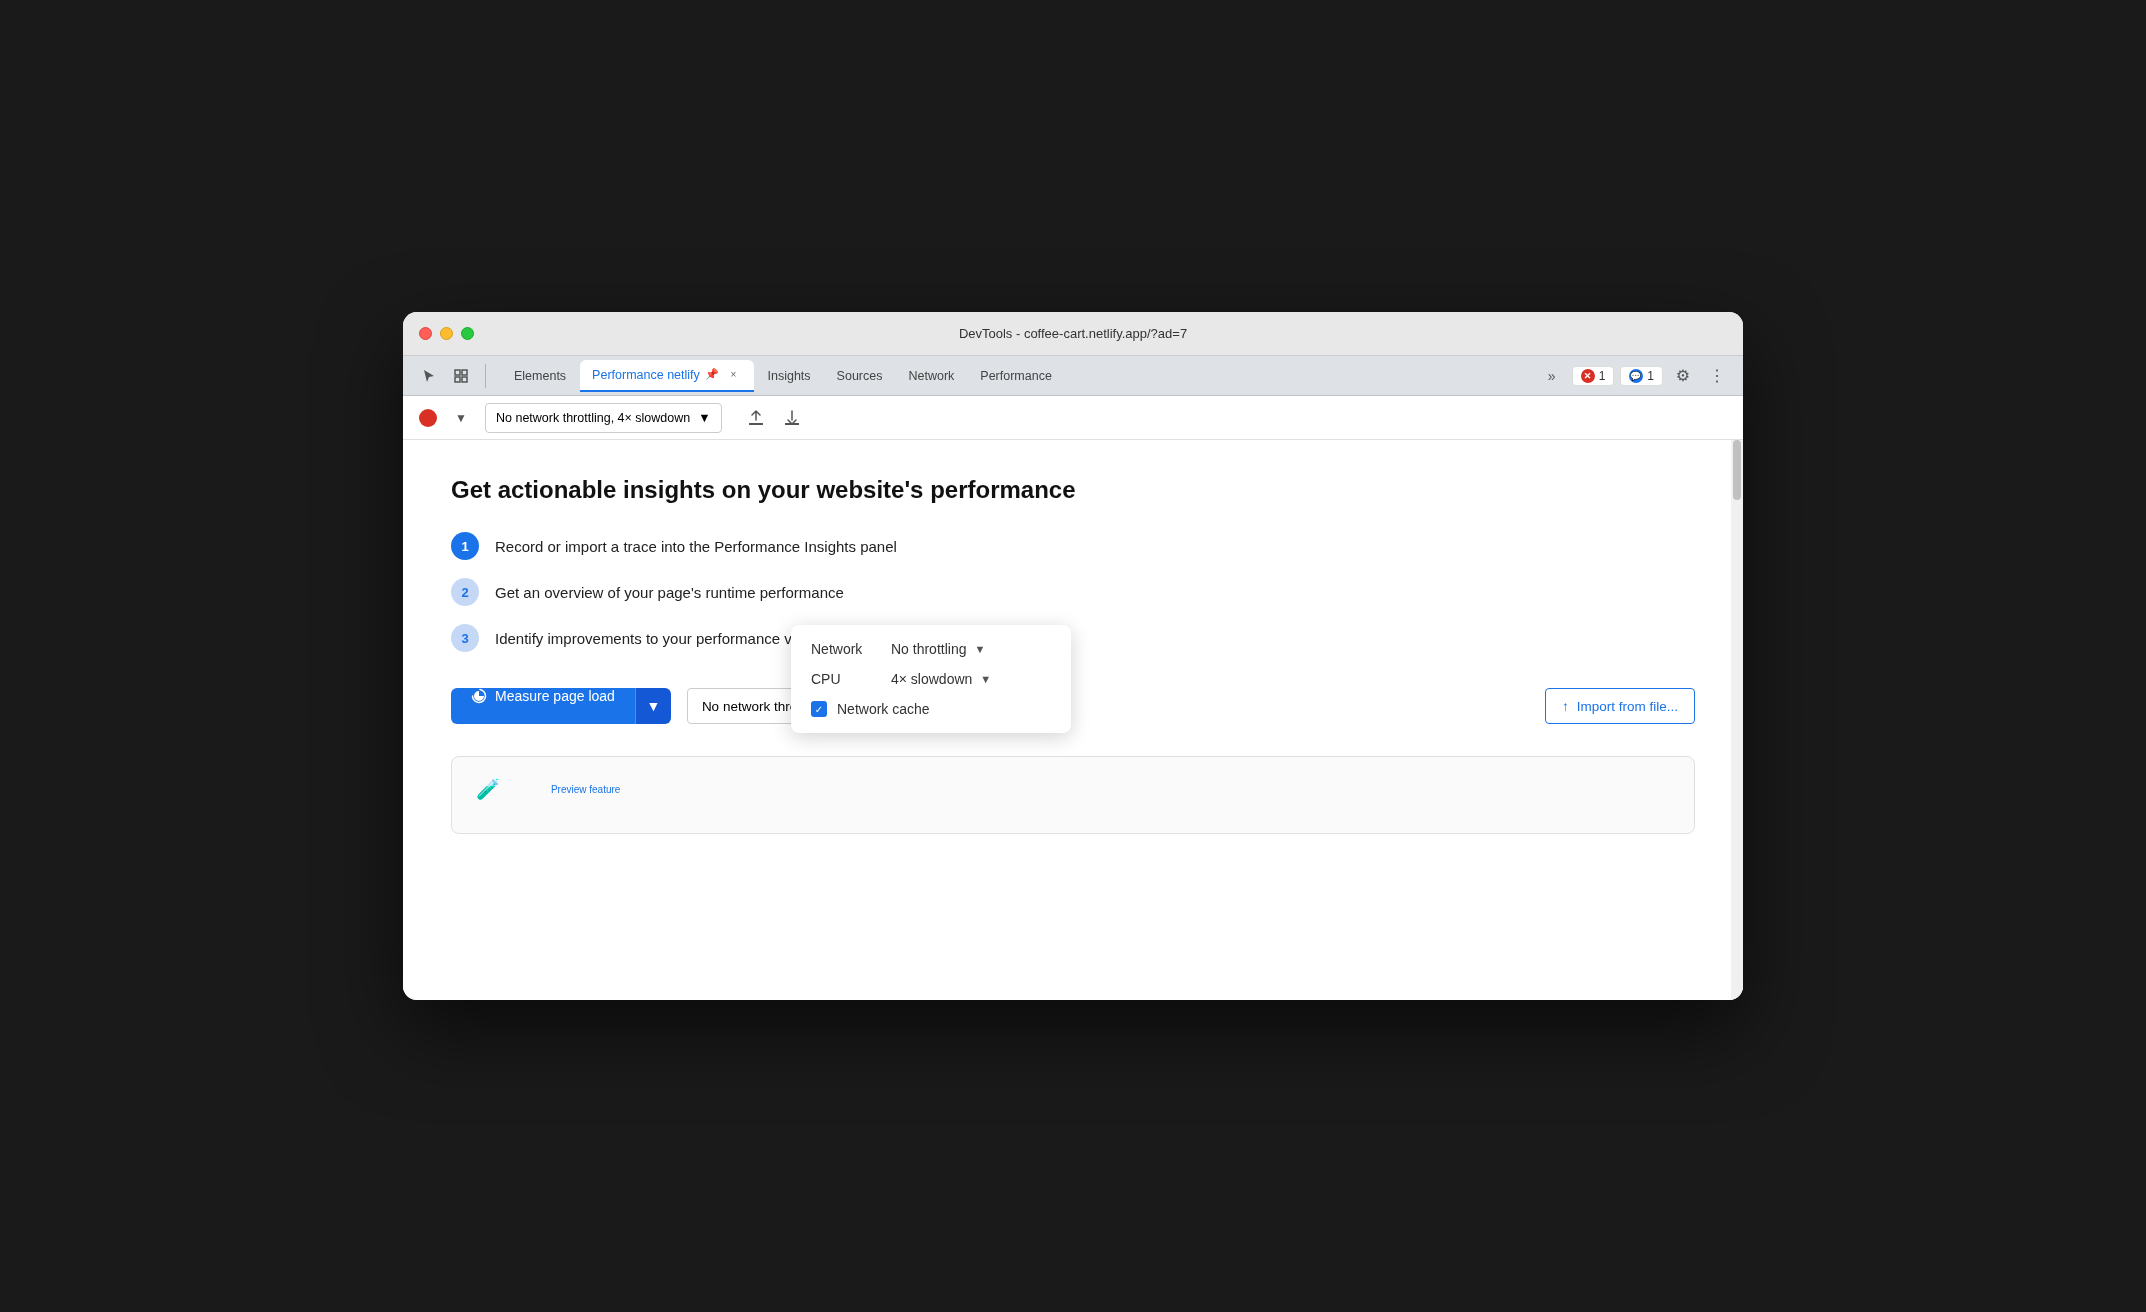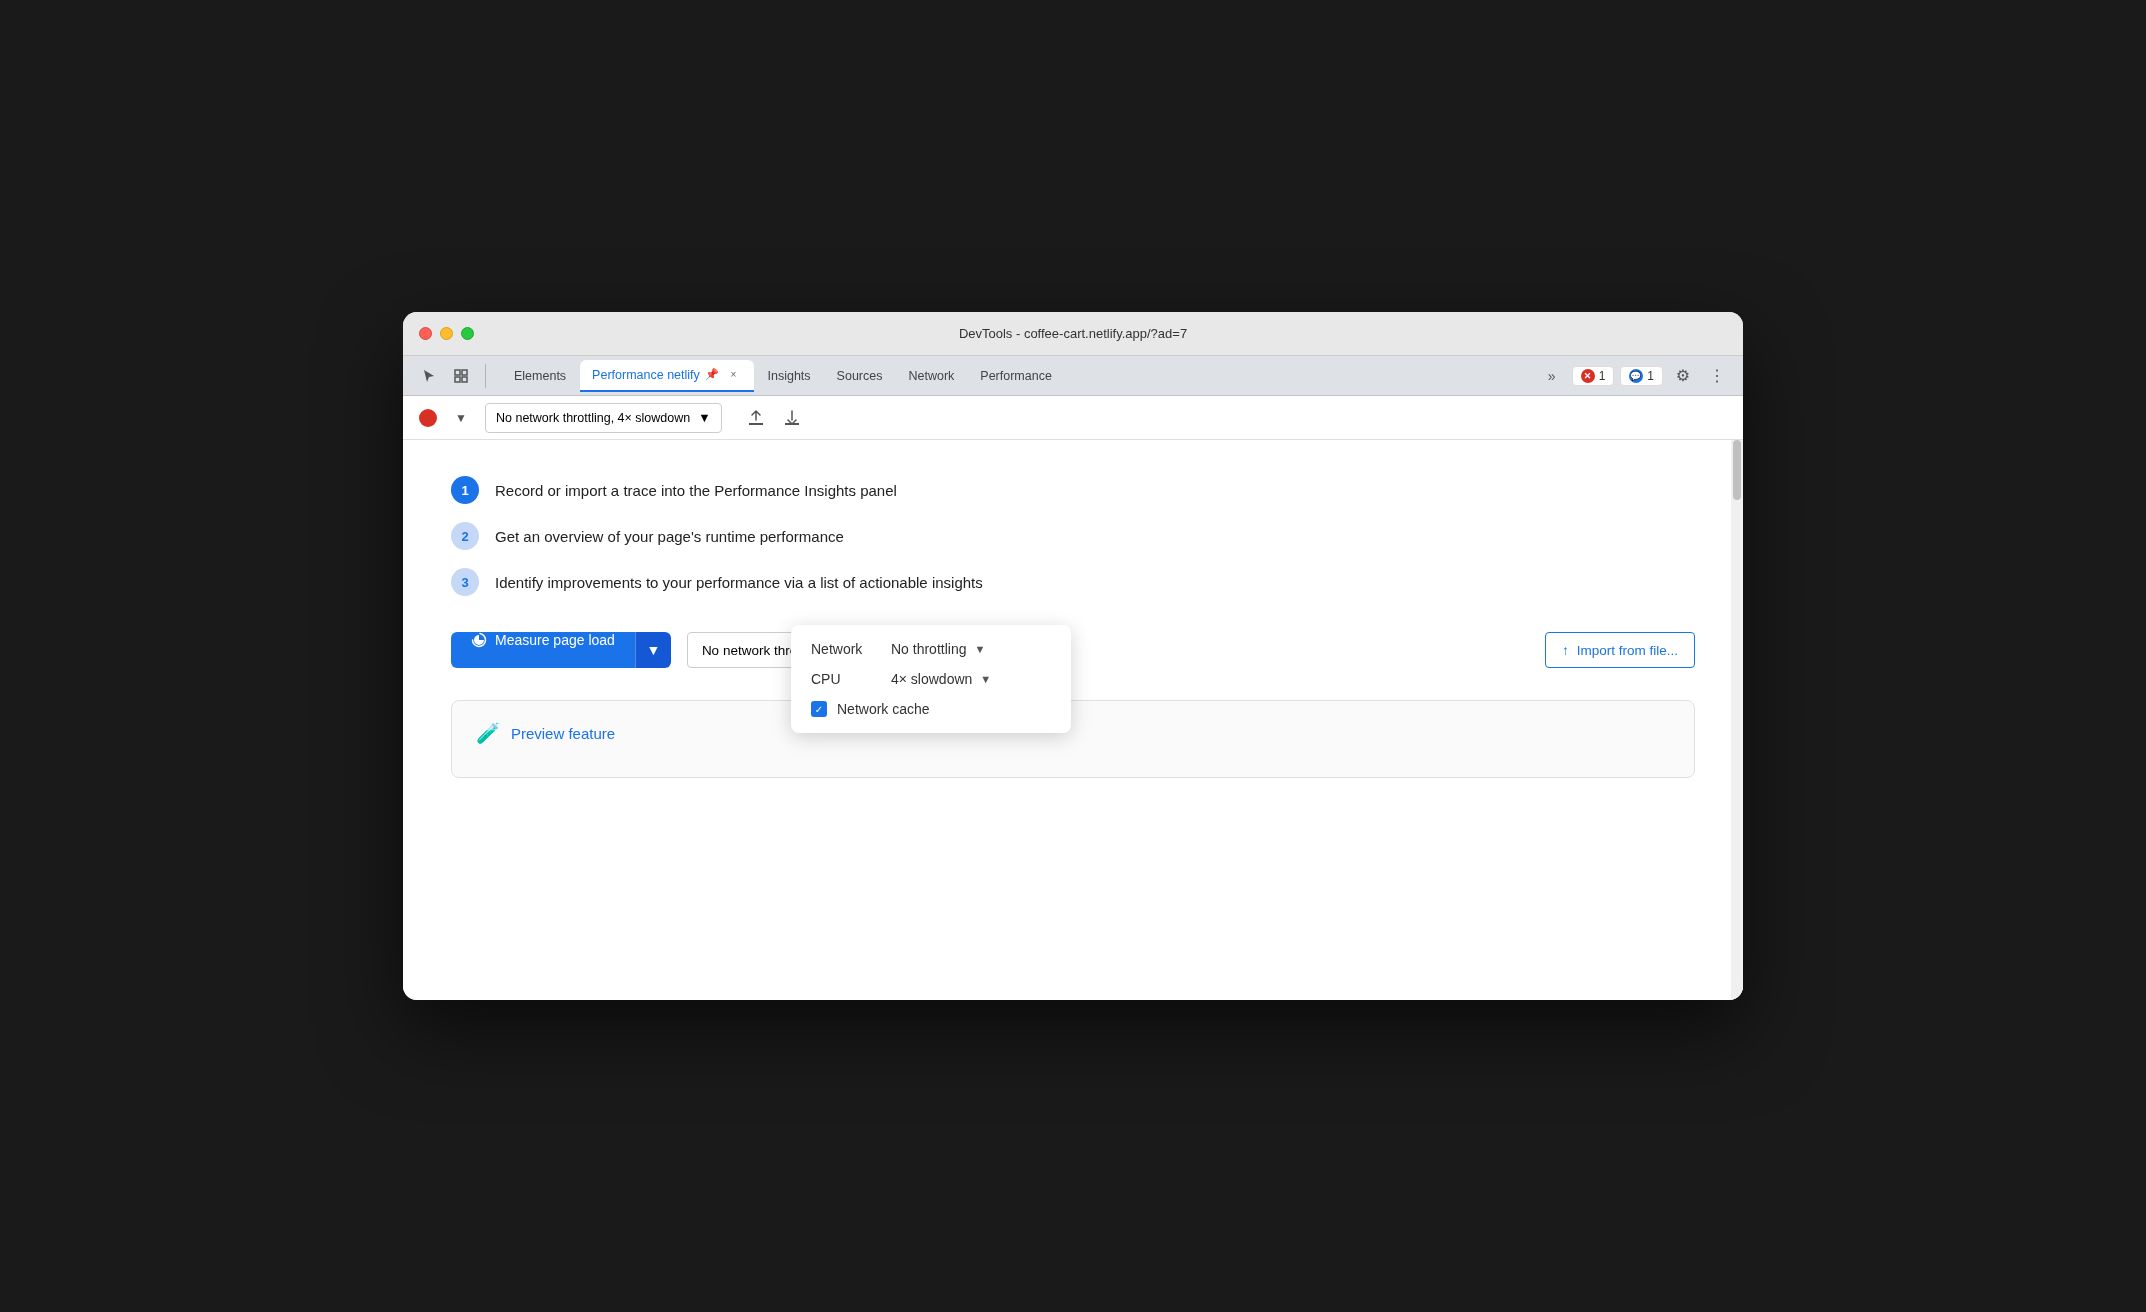--- a/index.html
+++ b/index.html
@@ -379,23 +379,24 @@
       display: flex;
       align-items: center;
       gap: 10px;
       margin-bottom: 12px;
     }
     .flask-icon {
       font-size: 20px;
       color: #1a73e8;
     }
     .preview-title {
-      font-size: 15px;
+      font-size: 10px;
       font-weight: 500;
       color: #1a73e8;
+      margin-left: 40px;
     }
     .preview-text {
       font-size: 14px;
       color: #333;
       line-height: 1.5;
     }
     .preview-link {
       color: #1a73e8;
       text-decoration: underline;
       cursor: pointer;
@@ -505,20 +506,21 @@
       <div class="toolbar-icon">
         <svg width="18" height="18" viewBox="0 0 18 18" fill="none">
           <rect x="2" y="14" width="14" height="2" fill="#555"></rect>
           <path d="M9 2v9M5 11l4 4 4-4" stroke="#555" stroke-width="1.5" fill="none" stroke-linecap="round"></path>
         </svg>
       </div>
     </div>
   </div>
 
   <div class="main-content">
+    <h1 class="main-title">Get actionable insights on your website's performance</h1>
 
     <ul class="step-list">
       <li class="step-item">
         <div class="step-number step-1">1</div>
         <span>Record or import a trace into the Performance Insights panel</span>
       </li>
       <li class="step-item">
         <div class="step-number step-2">2</div>
         <span>Get an overview of your page's runtime performance</span>
       </li>

